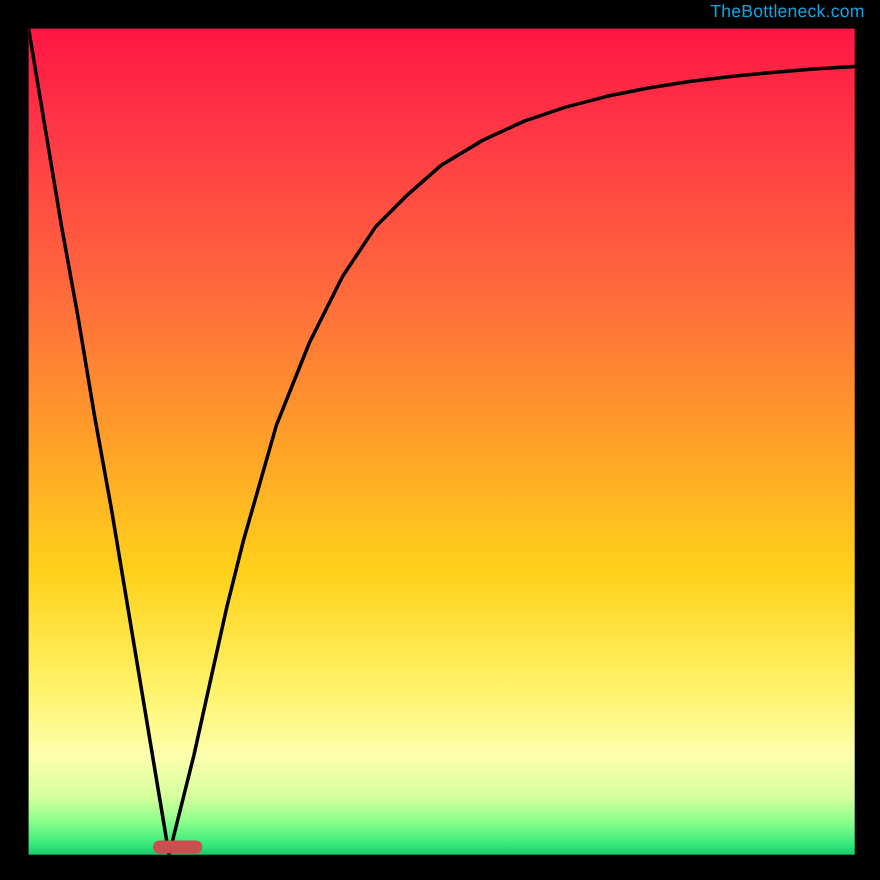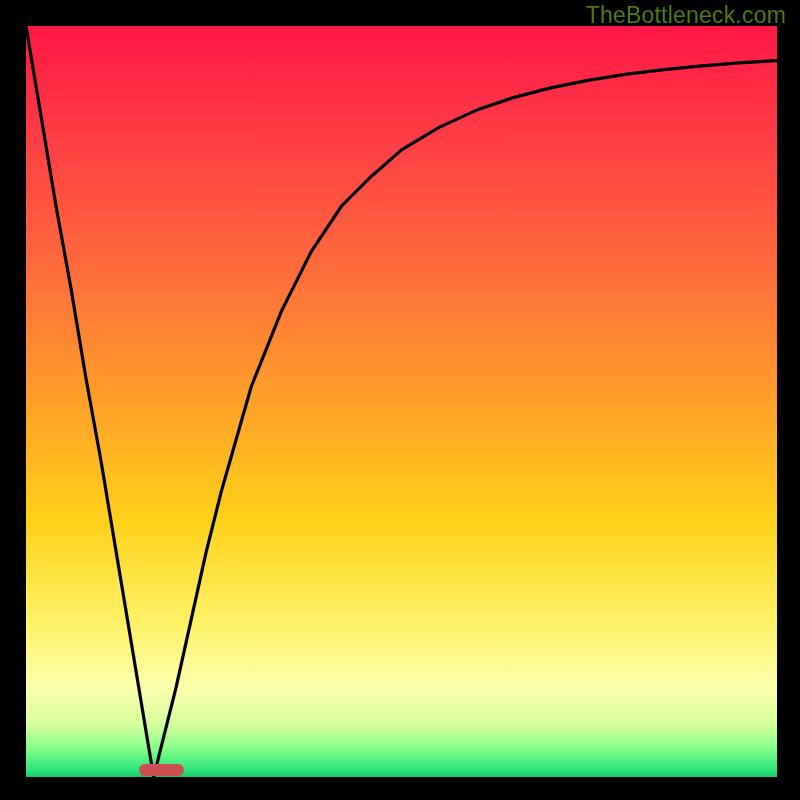--- a/index.html
+++ b/index.html
@@ -36,22 +36,22 @@
       #d5ff9d 93%,
       #8bff8b 96%,
       #2ee67a 99%,
       #1ac86a 100%
     );
   }
   .watermark {
     position: absolute;
     top: 2px;
     right: 14px;
-    color: #4d7c0f;
-    font-size: 23px;
+    color: #0ea5e9;
+    font-size: 16px;
     letter-spacing: 0.2px;
     font-weight: 400;
   }
   svg.curve {
     position: absolute;
     left: 0;
     top: 0;
     width: 751px;
     height: 751px;
   }

